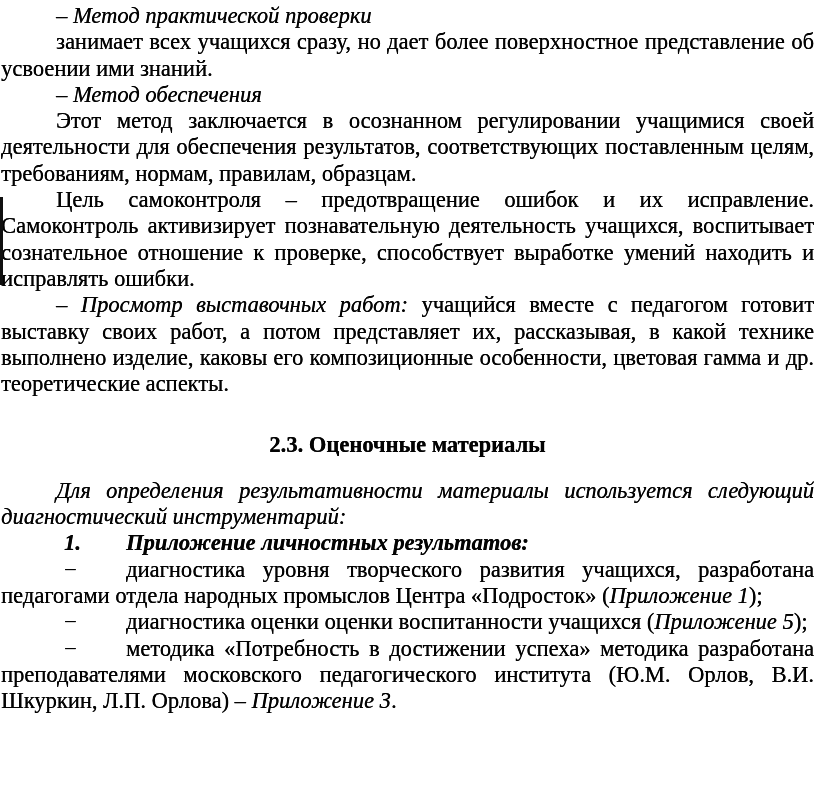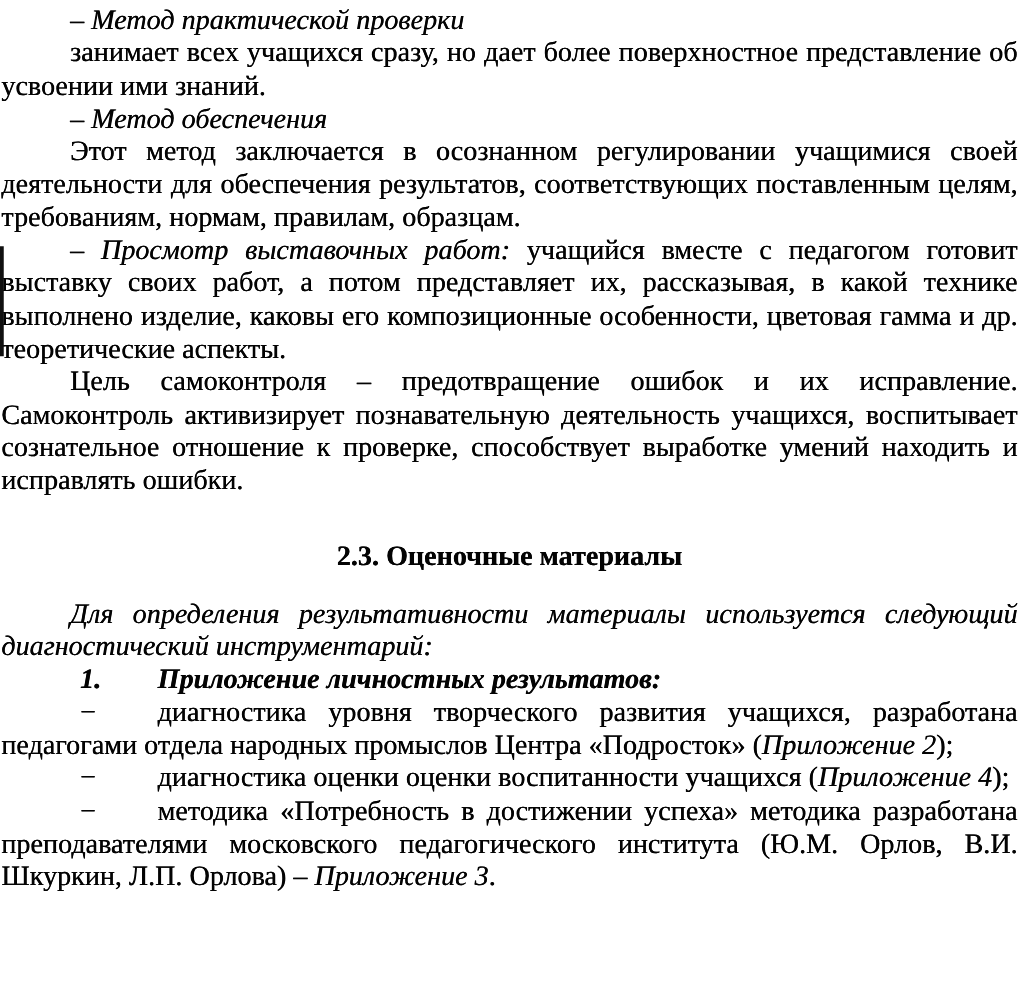--- a/index.html
+++ b/index.html
@@ -60,29 +60,29 @@
 
   <p class="para italic">– Метод практической проверки</p>
 
   <p class="para">занимает всех учащихся сразу, но дает более поверхностное представление об усвоении ими знаний.</p>
 
 
   <p class="para italic">– Метод обеспечения</p>
 
   <p class="para">Этот метод заключается в осознанном регулировании учащимися своей деятельности для обеспечения результатов, соответствующих поставленным целям, требованиям, нормам, правилам, образцам.</p>
 
+  <p class="para">Цель самоконтроля – предотвращение ошибок и их исправление. Самоконтроль активизирует познавательную деятельность учащихся, воспитывает сознательное отношение к проверке, способствует выработке умений находить и исправлять ошибки.</p>
+
   <p class="para"><span class="italic">– Просмотр выставочных работ:</span><span> учащийся вместе с педагогом готовит выставку своих работ, а потом представляет их, рассказывая, в какой технике выполнено изделие, каковы его композиционные особенности, цветовая гамма и др. теоретические аспекты.</span></p>
-
-  <p class="para">Цель самоконтроля – предотвращение ошибок и их исправление. Самоконтроль активизирует познавательную деятельность учащихся, воспитывает сознательное отношение к проверке, способствует выработке умений находить и исправлять ошибки.</p>
 
   <div class="heading">2.3. Оценочные материалы</div>
 
   <p class="para italic">Для определения результативности материалы используется следующий диагностический инструментарий:</p>
 
   <p class="para list-item bold-italic"><span class="marker">1.</span><span>Приложение личностных результатов:</span></p>
 
-  <p class="para list-item"><span class="marker">−</span><span>диагностика уровня творческого развития учащихся, разработана педагогами отдела народных промыслов Центра «Подросток» (</span><span class="italic">Приложение 2</span><span>);</span></p>
+  <p class="para list-item"><span class="marker">−</span><span>диагностика уровня творческого развития учащихся, разработана педагогами отдела народных промыслов Центра «Подросток» (</span><span class="italic">Приложение 1</span><span>);</span></p>
 
-  <p class="para list-item"><span class="marker">−</span><span>диагностика оценки оценки воспитанности учащихся (</span><span class="italic">Приложение 4</span><span>);</span></p>
+  <p class="para list-item"><span class="marker">−</span><span>диагностика оценки оценки воспитанности учащихся (</span><span class="italic">Приложение 5</span><span>);</span></p>
 
   <p class="para list-item"><span class="marker">−</span><span>методика «Потребность в достижении успеха» методика разработана преподавателями московского педагогического института (Ю.М. Орлов, В.И. Шкуркин, Л.П. Орлова) – </span><span class="italic">Приложение 3</span><span>.</span></p>
 
 </div>
 
 </body></html>

